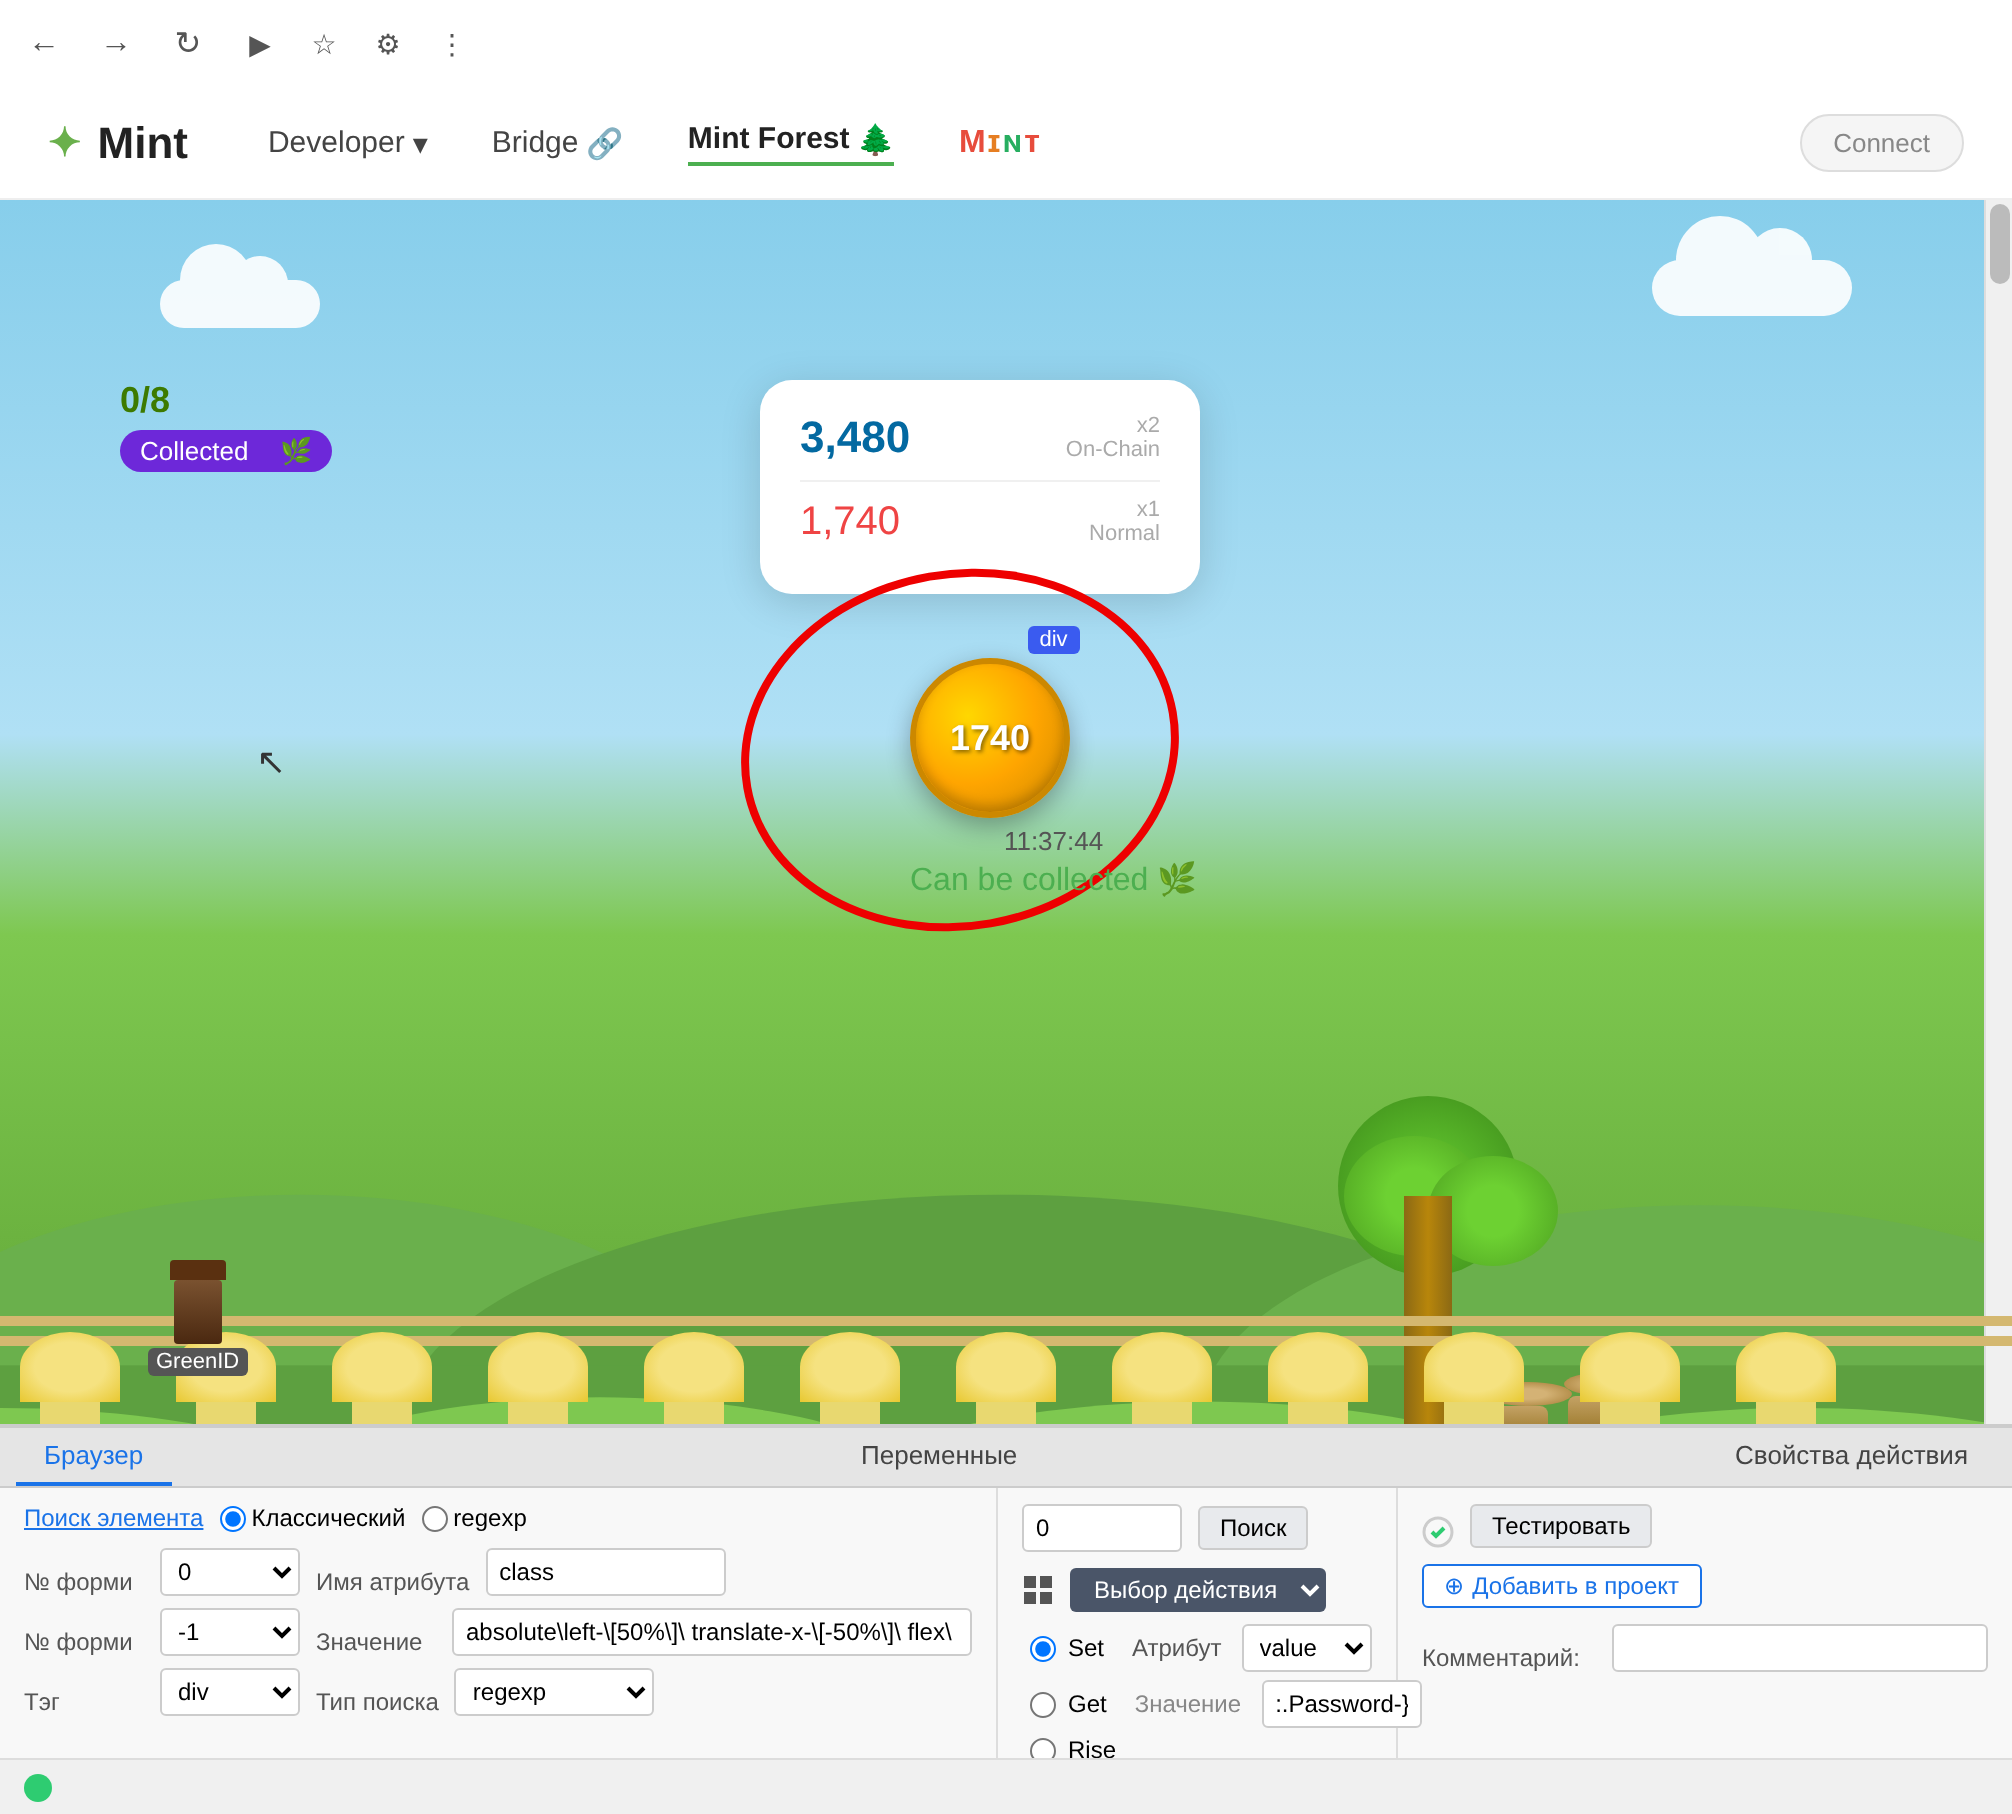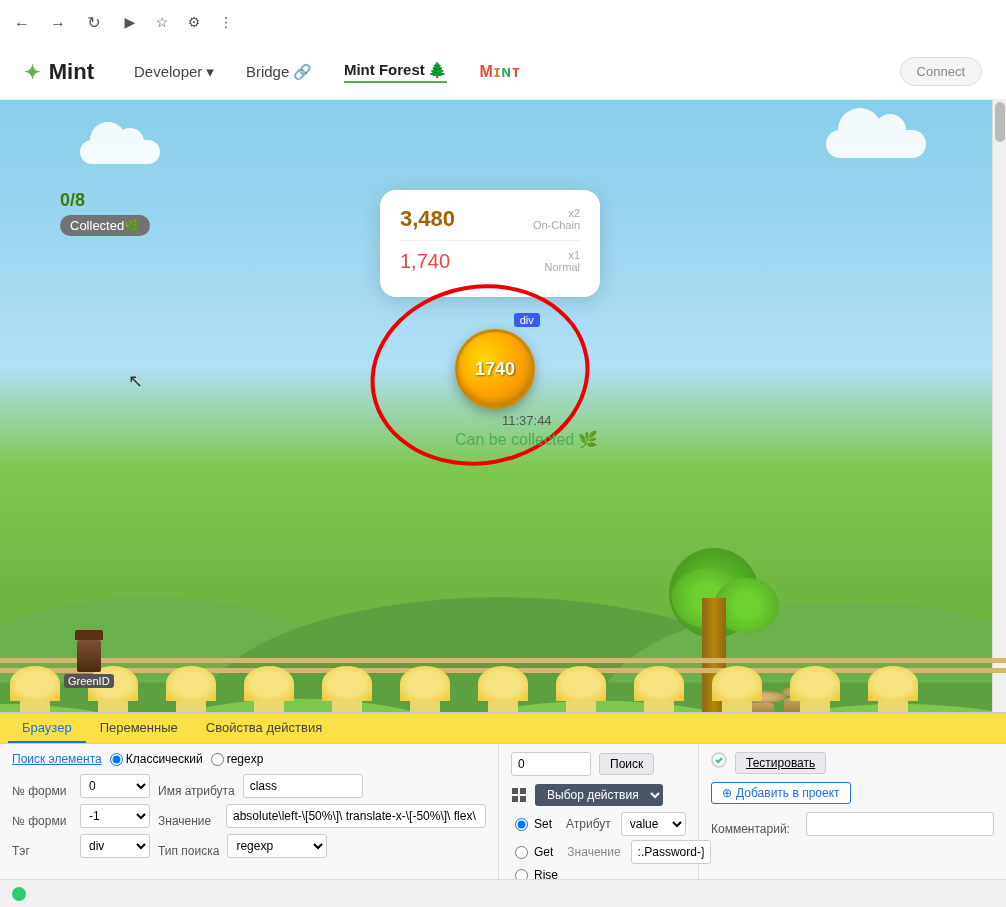--- a/index.html
+++ b/index.html
@@ -204,21 +204,21 @@
     }
     .score-row {
       display: flex;
       justify-content: space-between;
       align-items: center;
       margin-bottom: 8px;
     }
     .score-value {
       font-size: 22px;
       font-weight: bold;
-      color: #a16207;
+      color: #0369a1;
     }
     .score-multiplier {
       font-size: 13px;
       color: #aaa;
       text-align: right;
     }
     .score-multiplier span {
       display: block;
       font-size: 11px;
     }
@@ -289,57 +289,58 @@
     .progress-counter {
       position: absolute;
       top: 90px;
       left: 60px;
       z-index: 20;
     }
     .progress-text {
       font-size: 18px; font-weight: bold; color: #3d7a00;
     }
     .collected-badge {
-      display: flex; align-items: center; gap: 0;
-      background: #737373;
+      display: flex; align-items: center; gap: 16px;
+      background: #6d28d9;
       color: #fff;
       border-radius: 12px;
       padding: 3px 10px;
       font-size: 13px;
       margin-top: 4px;
     }
 
     
     .green-id {
       position: absolute;
       bottom: 80px;
-      left: 64px;
+      left: 74px;
       z-index: 20;
       text-align: right;
     }
     .character-label {
       font-size: 11px; color: #fff;
       background: #555; padding: 1px 4px;
       border-radius: 3px; margin-top: 2px;
     }
 
     
     .devtools-panel {
       position: absolute;
       bottom: 0; left: 0; right: 0;
       height: 195px;
       background: #f8f8f8;
       border-top: 2px solid #ccc;
       z-index: 100;
     }
     .devtools-tabs {
       display: flex;
-      background: #fde047;
+      background: #e5e5e5;
       border-bottom: 1px solid #ccc;
       padding: 0 8px;
+      justify-content: space-between;
     }
     .devtools-tab {
       padding: 6px 14px;
       font-size: 13px;
       cursor: pointer;
       color: #444;
       border-bottom: 2px solid transparent;
     }
     .devtools-tab.active {
       border-bottom: 2px solid #1a73e8;
@@ -771,21 +772,21 @@
           <input class="devtools-input" style="width: 80px; margin-left: 4px;" value=":.Password-}">
         </label>
         <label class="radio-option">
           <input type="radio" name="action-type" style="">
           <span>Rise</span>
         </label>
       </div>
     </div>
 
     <div class="devtools-right">
-      <div style="display:flex;align-items:flex-start;gap:8px;margin-bottom:8px;text-decoration:underline;">
+      <div style="display:flex;align-items:flex-end;gap:8px;margin-bottom:8px;">
         <svg width="16" height="16" viewBox="0 0 16 16">
           <circle cx="8" cy="8" r="7" fill="none" stroke="#ccc" stroke-width="1.5"></circle>
           <path d="M5 8l2 2 4-4" stroke="#2ecc71" stroke-width="2" fill="none"></path>
         </svg>
         <button class="test-btn">Тестировать</button>
       </div>
       <div style="display:flex;align-items:center;gap:8px;margin-bottom:8px;">
         <button class="add-project-btn">
           <span>⊕</span>
           <span>Добавить в проект</span>

